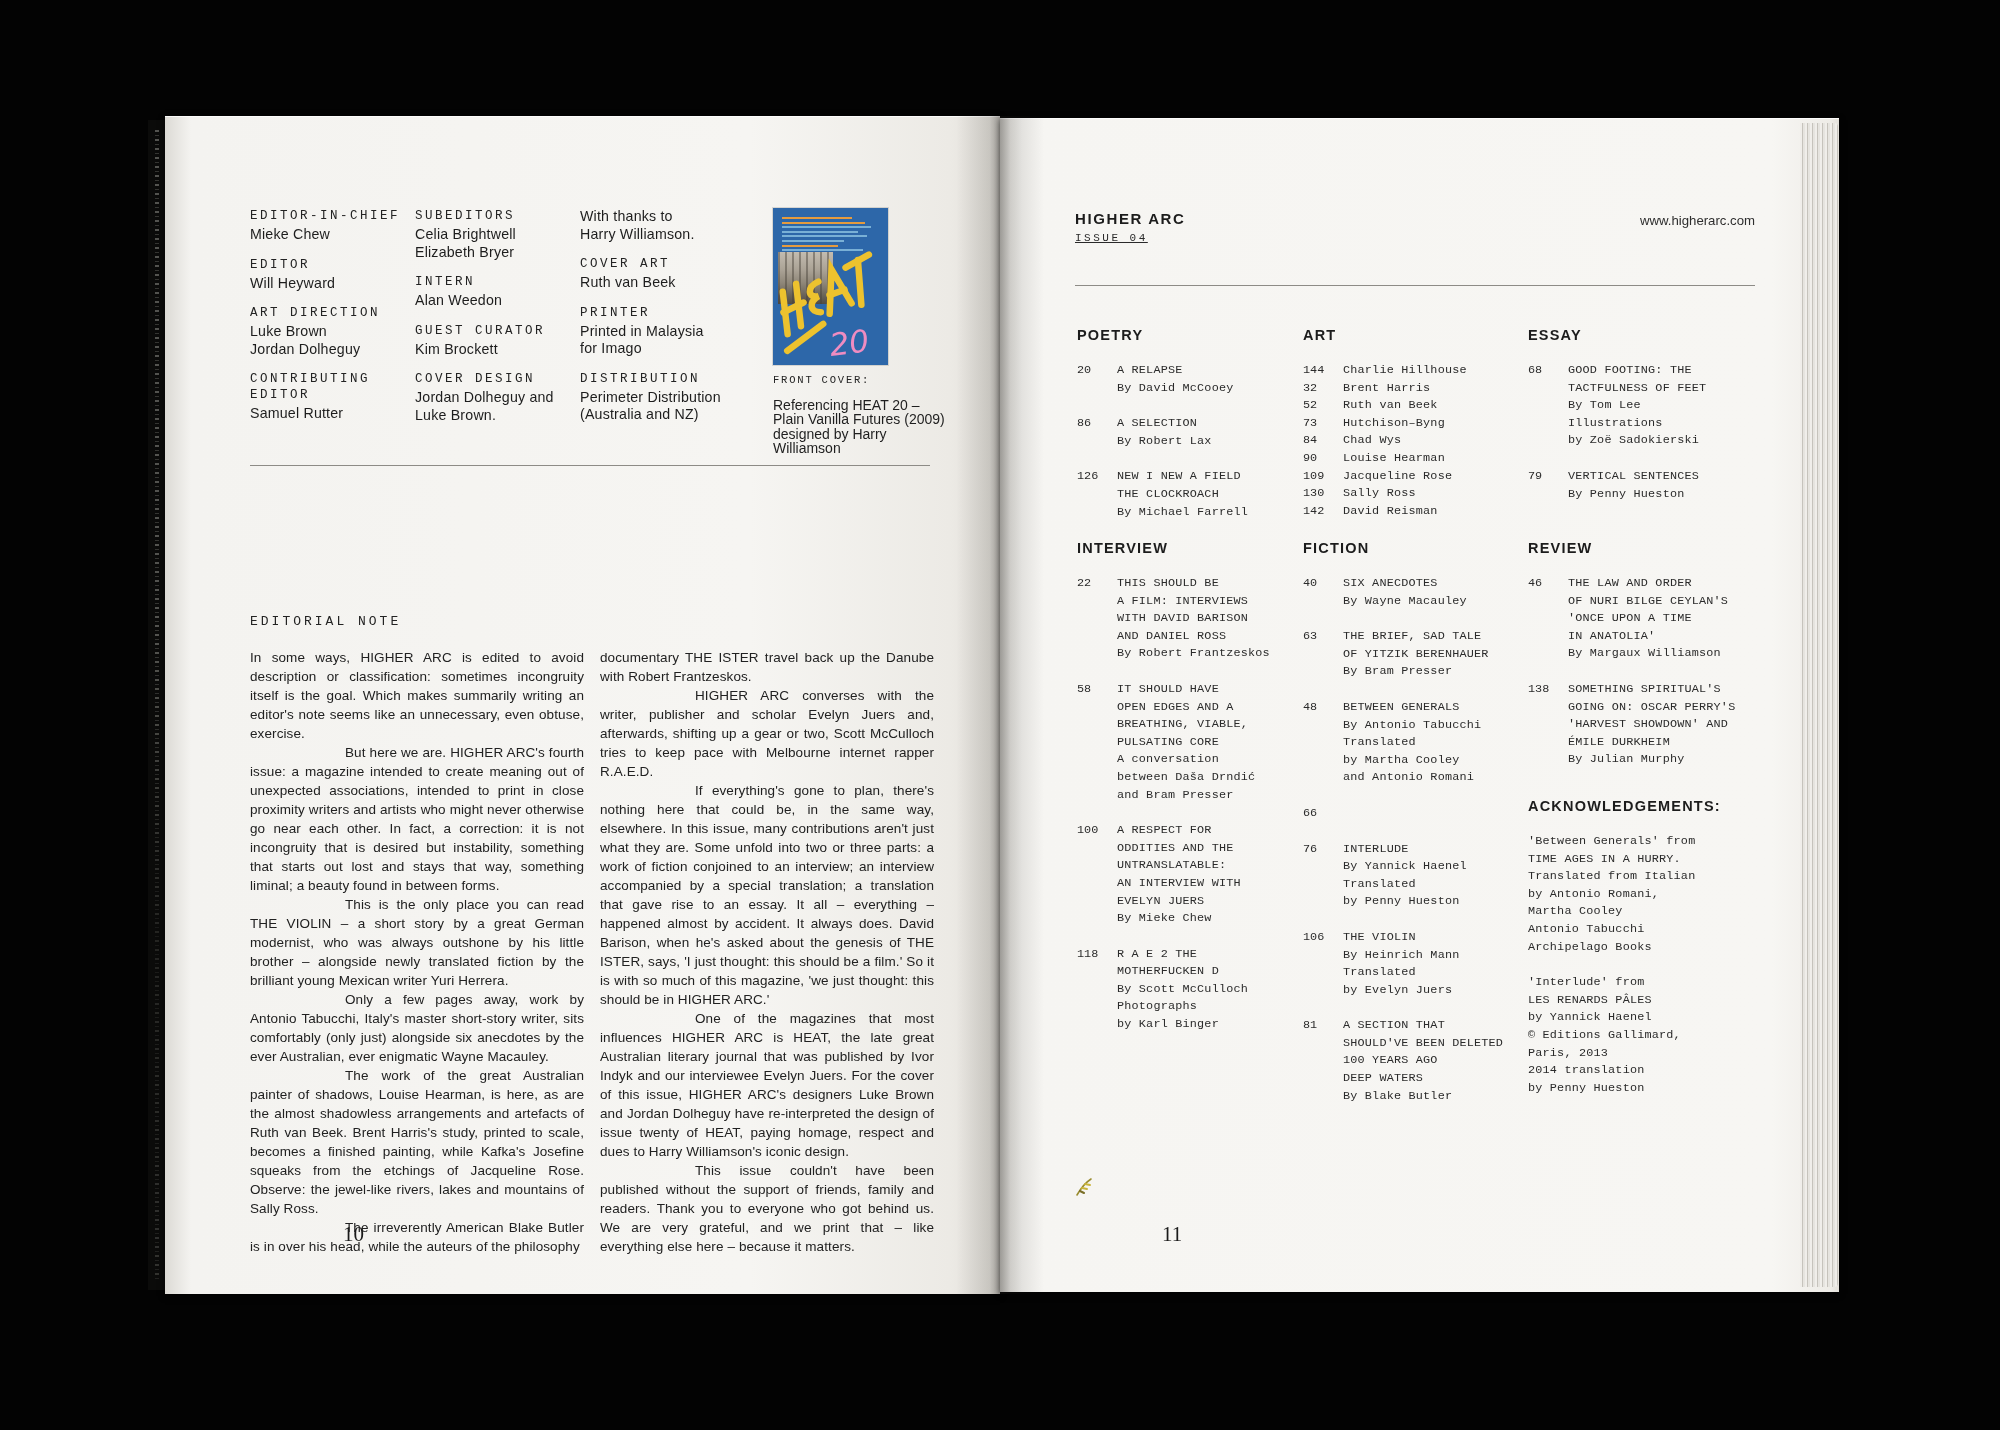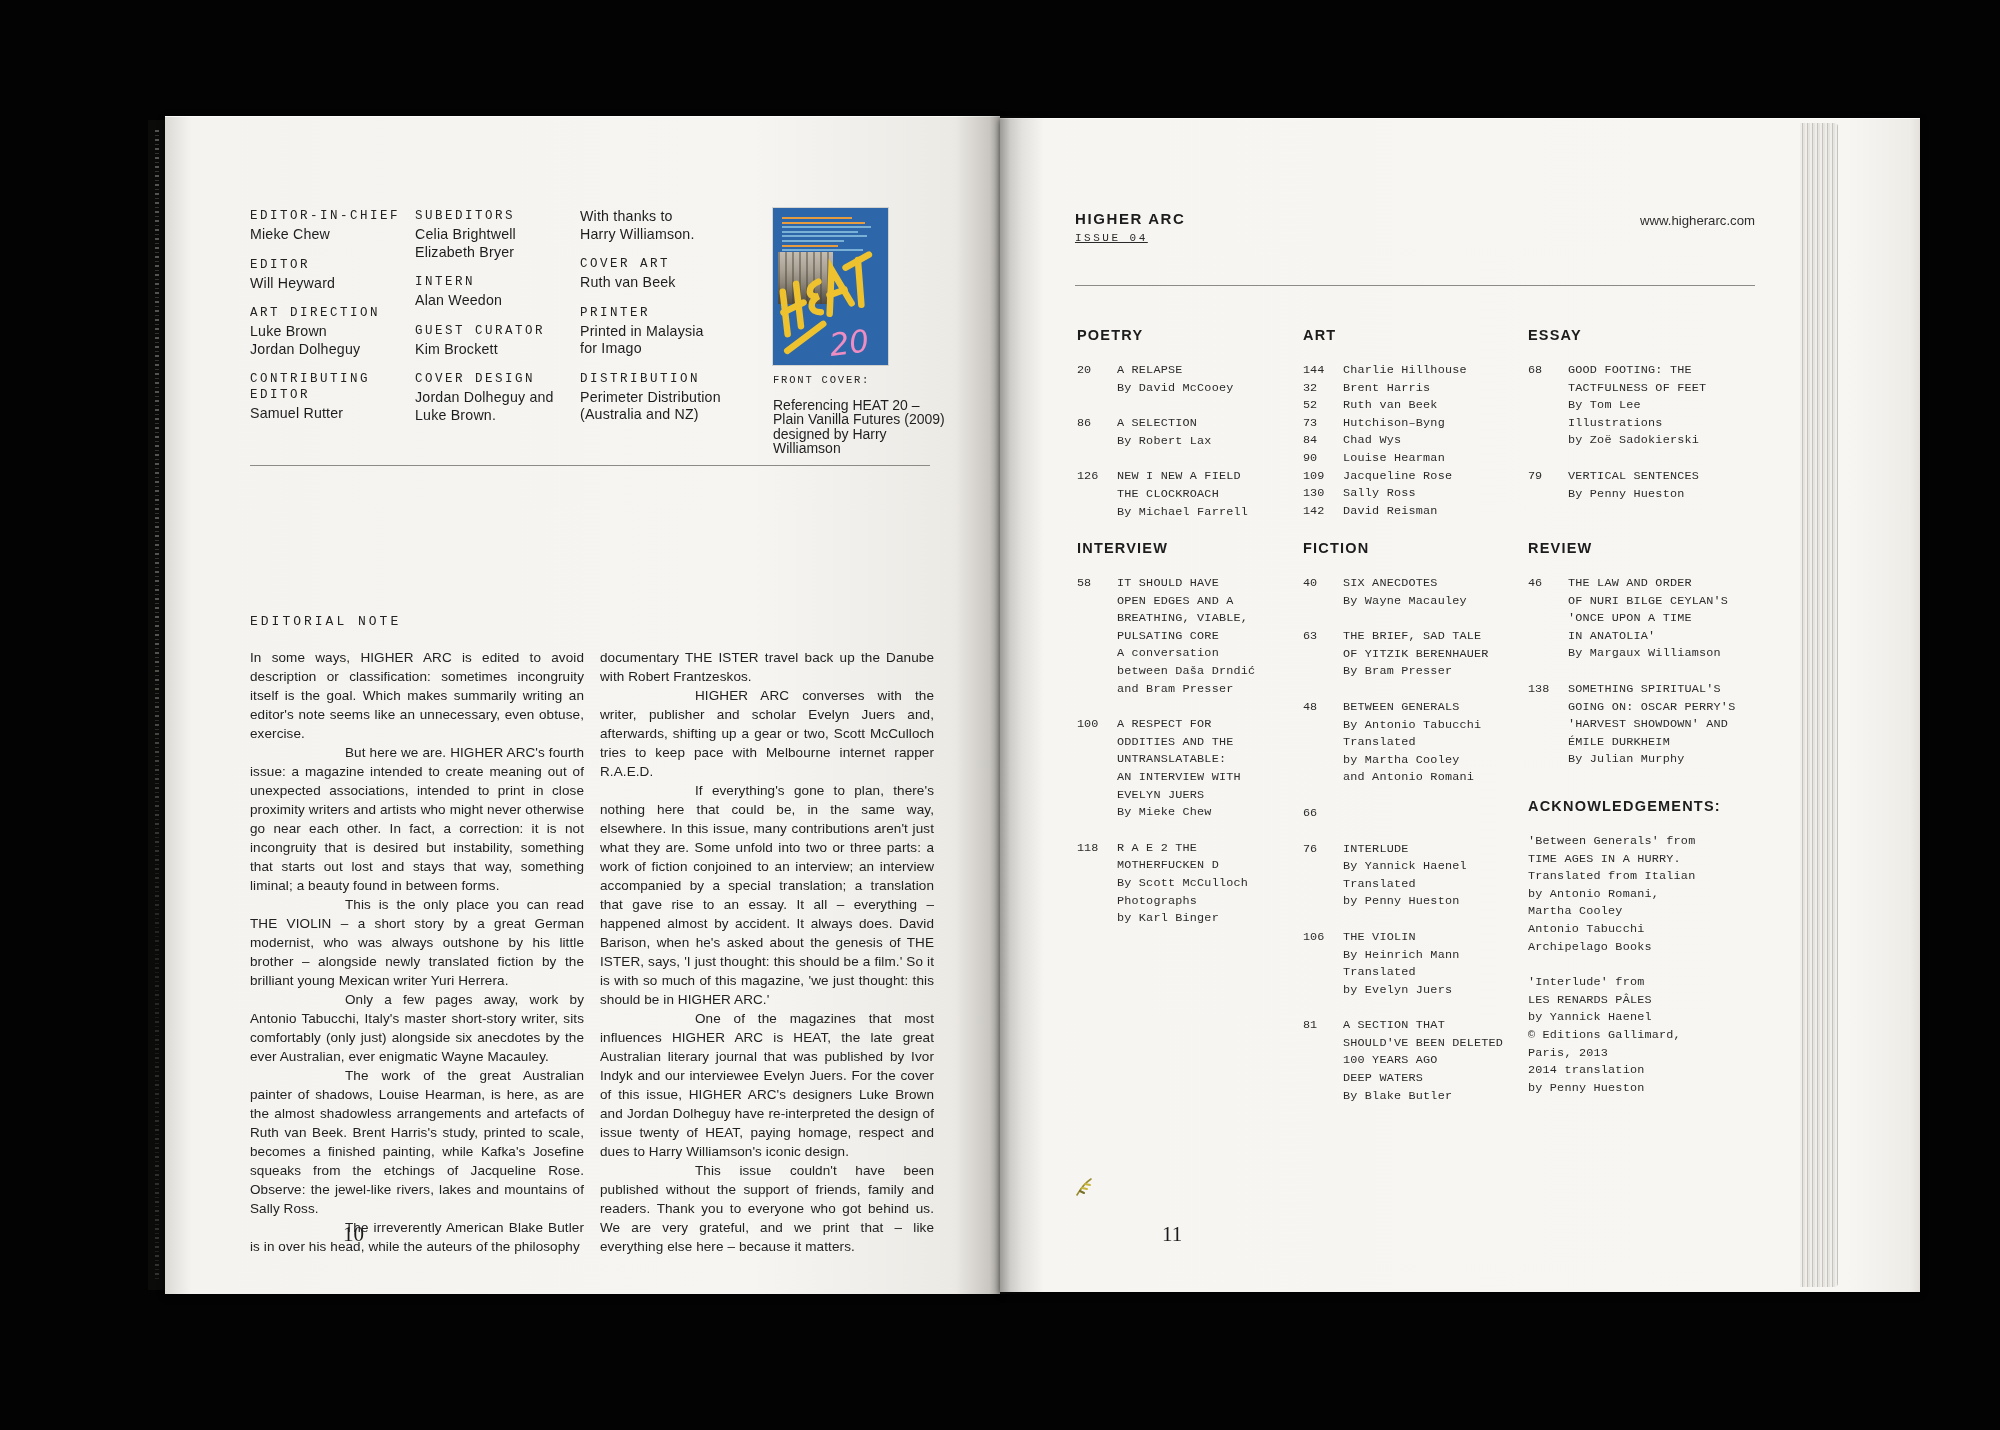--- a/index.html
+++ b/index.html
@@ -17,22 +17,23 @@
     background:repeating-linear-gradient(180deg, rgba(205,205,195,.38) 0 2px, transparent 2px 5px, rgba(205,205,195,.22) 5px 6px, transparent 6px 9px);
     -webkit-mask-image:linear-gradient(180deg,#000 0 45%,rgba(0,0,0,.35) 70%,rgba(0,0,0,.55) 100%);
             mask-image:linear-gradient(180deg,#000 0 45%,rgba(0,0,0,.35) 70%,rgba(0,0,0,.55) 100%);
   }
   .page{position:absolute;box-shadow:inset 0 1px 0 rgba(255,255,255,.8), 0 2px 6px rgba(0,0,0,.6);}
   .page-left{
     left:17px;top:0;width:835px;height:1178px;
     background:linear-gradient(90deg,#dcdad5 0,#f4f3f0 26px,#f6f5f2 70%,#eceae5 94%,#e0ddd7 100%);
   }
   .page-right{
-    left:852px;top:2px;width:920px;height:1174px;
+    left:852px;top:2px;width:800px;height:1174px;
     background:linear-gradient(90deg,#dedcd7 0,#f6f5f2 22px,#f7f6f3 92%,#eeece7 99%,#e3e0da 100%);
+    padding-left:39px;
   }
   .page-stack{
     position:absolute;left:1652px;top:7px;width:38px;height:1164px;border-radius:0 4px 4px 0;
     background:repeating-linear-gradient(90deg,#f0eeea 0 2px,#c6c3bc 2px 3px,#e6e4df 3px 5px);
   }
   .spine{
     position:absolute;left:808px;top:0;width:88px;height:1178px;pointer-events:none;
     background:linear-gradient(90deg,rgba(0,0,0,0) 0%,rgba(40,38,34,.14) 38%,rgba(30,28,25,.34) 50%,rgba(40,38,34,.14) 62%,rgba(0,0,0,0) 100%);
   }
 
@@ -294,20 +295,30 @@
               <div class="toc-lines">
                 <div class="toc-line">NEW I NEW A FIELD</div>
                 <div class="toc-line">THE CLOCKROACH</div>
                 <div class="toc-line">By Michael Farrell</div>
               </div>
             </div>
           </section>
           <section class="toc-section" style="top: 213px;">
             <h3 class="toc-head">INTERVIEW</h3>
             <div class="toc-entry">
+              <div class="toc-num">22</div>
+              <div class="toc-lines">
+                <div class="toc-line">THIS SHOULD BE</div>
+                <div class="toc-line">A FILM: INTERVIEWS</div>
+                <div class="toc-line">WITH DAVID BARISON</div>
+                <div class="toc-line">AND DANIEL ROSS</div>
+                <div class="toc-line">By Robert Frantzeskos</div>
+              </div>
+            </div>
+            <div class="toc-entry">
               <div class="toc-num">58</div>
               <div class="toc-lines">
                 <div class="toc-line">IT SHOULD HAVE</div>
                 <div class="toc-line">OPEN EDGES AND A</div>
                 <div class="toc-line">BREATHING, VIABLE,</div>
                 <div class="toc-line">PULSATING CORE</div>
                 <div class="toc-line">A conversation</div>
                 <div class="toc-line">between Daša Drndić</div>
                 <div class="toc-line">and Bram Presser</div>
               </div>

